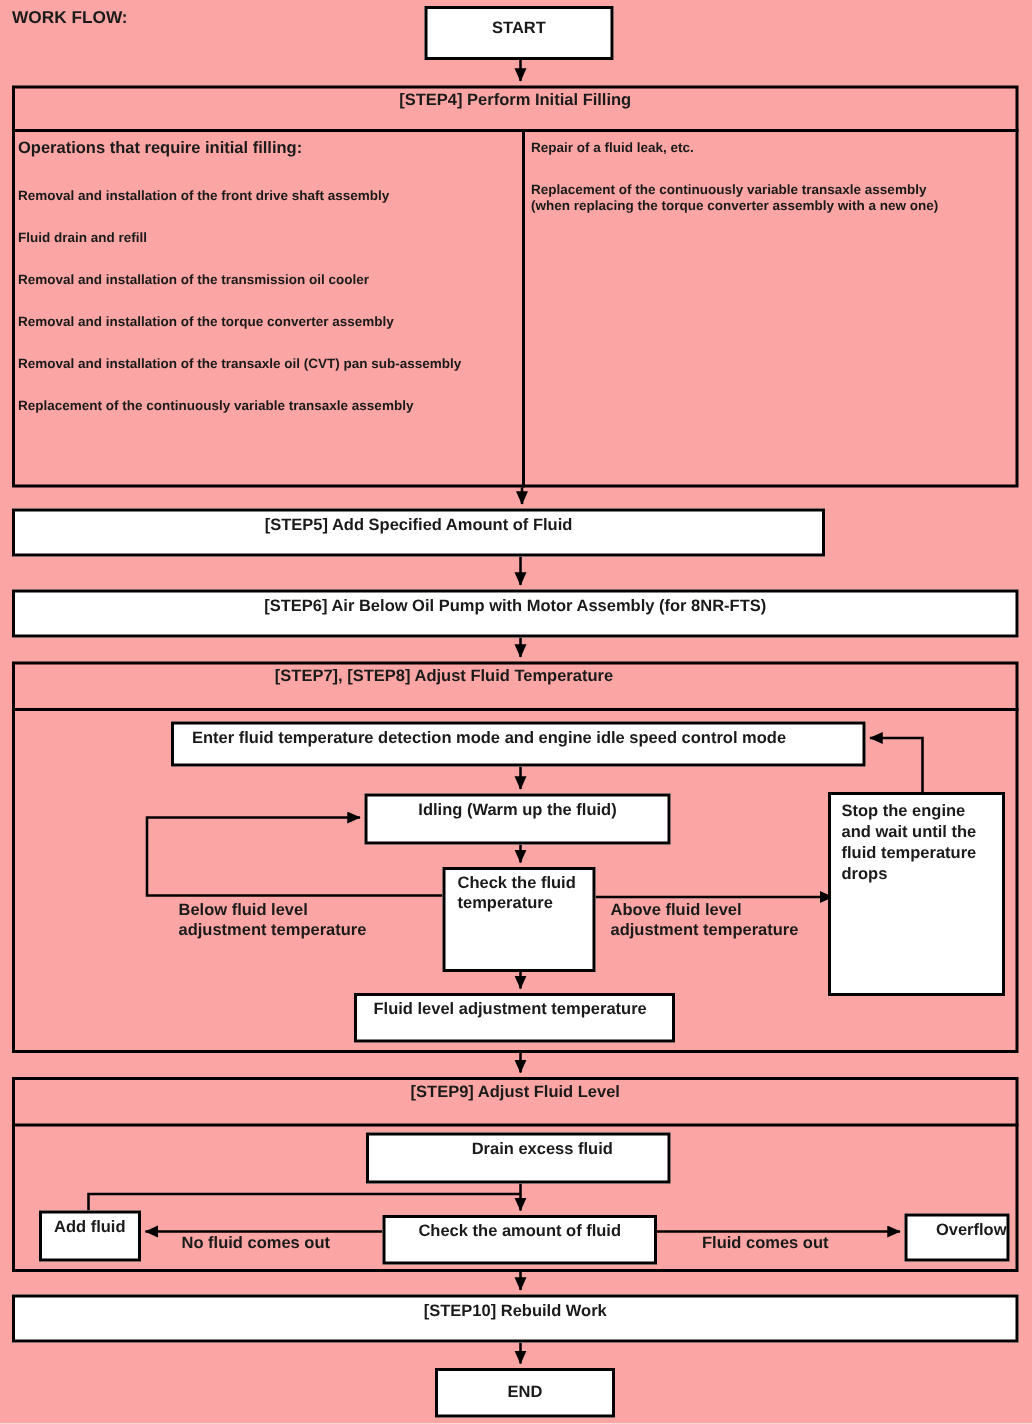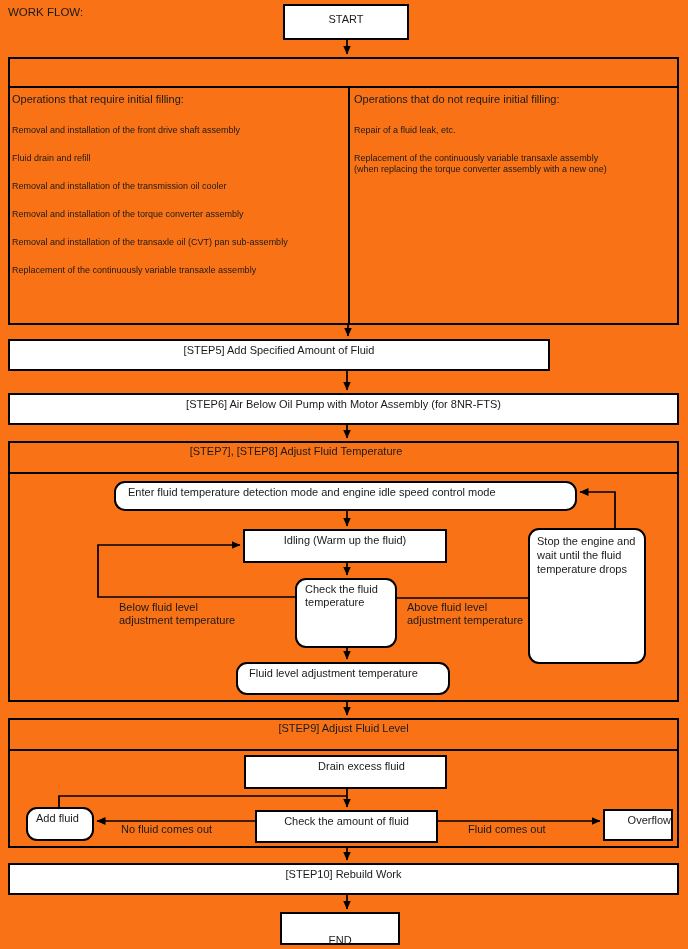--- a/index.html
+++ b/index.html
@@ -5,22 +5,23 @@
   * { box-sizing: border-box; margin: 0; padding: 0; }
   html, body { background: #ffffff; }
   body {
     font-family: "Liberation Sans", "DejaVu Sans", sans-serif;
     color: #1a1a1a;
   }
   .page {
     position: relative;
     width: 688px;
     height: 949px;
-    background: #f97316;
+    background: #fca5a5;
     overflow: hidden;
+    font-weight: bold;
   }
   .abs { position: absolute; }
   svg.connectors {
     position: absolute;
     left: 0; top: 0;
     width: 688px; height: 949px;
     z-index: 1;
   }
   .node, .banner, .container-box {
     position: absolute;
@@ -34,21 +35,21 @@
   .banner { text-align: center; padding-top: 3px; }
   .container-box { background: transparent; }
   .container-title {
     position: absolute;
     text-align: center;
     z-index: 3;
     font-size: 11px;
   }
   .hline, .vline { position: absolute; background: #000000; z-index: 2; }
   .node-topcenter { text-align: center; padding-top: 3px; }
-  .node-topleft { text-align: left; padding: 3px 5px 0 8px; border-radius: 11px; }
+  .node-topleft { text-align: left; padding: 3px 5px 0 8px; }
   .flow-label {
     position: absolute; z-index: 3;
     font-size: 11px; line-height: 13px;
     white-space: pre-line;
     background: transparent;
   }
   .col {
     position: absolute; z-index: 3;
     font-size: 9px; line-height: 11px;
   }
@@ -88,35 +89,35 @@
       <path d="M347,848 L347,860" marker-end="url(#arrow)"></path>
       <path d="M347,895 L347,909" marker-end="url(#arrow)"></path>
     </g>
   </svg>
 
   <div class="abs workflow-label" style="left:8px; top:6px;">WORK FLOW:</div>
 
   <div class="node terminal" style="left:283px; top:4px; width:126px; height:36px;">START</div>
 
   <div class="container-box" style="left:8px; top:57px; width:671px; height:268px;"></div>
+  <div class="container-title" style="left:8px; top:61px; width:671px;">[STEP4] Perform Initial Filling</div>
   <div class="hline" style="left:8px; top:86px; width:671px; height:2px;"></div>
   <div class="vline" style="left:348px; top:88px; width:2px; height:237px;"></div>
 
   <div class="col" style="left:12px; top:93px; width:330px;">
     <div class="col-header">Operations that require initial filling:</div>
     <div class="col-item">Removal and installation of the front drive shaft assembly</div>
     <div class="col-item">Fluid drain and refill</div>
     <div class="col-item">Removal and installation of the transmission oil cooler</div>
     <div class="col-item">Removal and installation of the torque converter assembly</div>
     <div class="col-item">Removal and installation of the transaxle oil (CVT) pan sub-assembly</div>
     <div class="col-item">Replacement of the continuously variable transaxle assembly</div>
   </div>
 
   <div class="col" style="left:354px; top:93px; width:318px;">
-    <div class="col-header">Operations that do not require initial filling:</div>
     <div class="col-item">Repair of a fluid leak, etc.</div>
     <div class="col-item">Replacement of the continuously variable transaxle assembly
 (when replacing the torque converter assembly with a new one)</div>
   </div>
 
   <div class="banner" style="left:8px; top:339px; width:542px; height:32px;">[STEP5] Add Specified Amount of Fluid</div>
 
   <div class="banner" style="left:8px; top:393px; width:671px; height:32px;">[STEP6] Air Below Oil Pump with Motor Assembly (for 8NR-FTS)</div>
 
   <div class="container-box" style="left:8px; top:441px; width:671px; height:261px;"></div>
@@ -124,21 +125,21 @@
   <div class="hline" style="left:8px; top:472px; width:671px; height:2px;"></div>
 
   <div class="node node-topleft enter-box" style="left:114px; top:481px; width:463px; height:30px;">Enter fluid temperature detection mode and engine idle speed control mode</div>
 
   <div class="node node-topcenter" style="left:243px; top:529px; width:204px; height:34px;">Idling (Warm up the fluid)</div>
 
   <div class="node node-topleft" style="left:295px; top:578px; width:102px; height:70px;">Check the fluid temperature</div>
 
   <div class="node node-topleft" style="left:236px; top:662px; width:214px; height:33px; padding-left:11px;">Fluid level adjustment temperature</div>
 
-  <div class="node node-topleft stop-box" style="left:528px; top:528px; width:118px; height:136px;">Stop the engine and wait until the fluid temperature drops</div>
+  <div class="node node-topleft stop-box" style="left:552px; top:528px; width:118px; height:136px;">Stop the engine and wait until the fluid temperature drops</div>
 
   <div class="flow-label" style="left:119px; top:601px;">Below fluid level
 adjustment temperature</div>
   <div class="flow-label" style="left:407px; top:601px;">Above fluid level
 adjustment temperature</div>
 
   <div class="container-box" style="left:8px; top:718px; width:671px; height:130px;"></div>
   <div class="container-title" style="left:8px; top:722px; width:671px;">[STEP9] Adjust Fluid Level</div>
   <div class="hline" style="left:8px; top:749px; width:671px; height:2px;"></div>
 
@@ -148,15 +149,15 @@
 
   <div class="node node-topcenter" style="left:255px; top:810px; width:183px; height:33px;">Check the amount of fluid</div>
 
   <div class="node node-topcenter" style="left:603px; top:809px; width:70px; height:32px;text-align:right;">Overflow</div>
 
   <div class="flow-label" style="left:121px; top:823px;">No fluid comes out</div>
   <div class="flow-label" style="left:468px; top:823px;">Fluid comes out</div>
 
   <div class="banner" style="left:8px; top:863px; width:671px; height:32px;">[STEP10] Rebuild Work</div>
 
-  <div class="node terminal" style="left:280px; top:912px; width:120px; height:33px; padding-top:20px;">END</div>
+  <div class="node terminal" style="left:290px; top:912px; width:120px; height:33px; padding-top:8px;">END</div>
 
 </div>
 
 </body></html>

